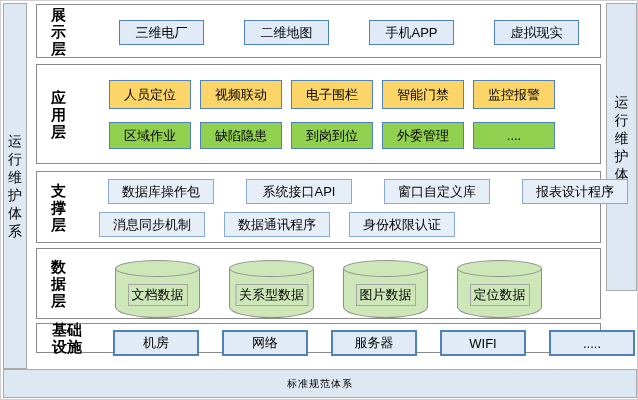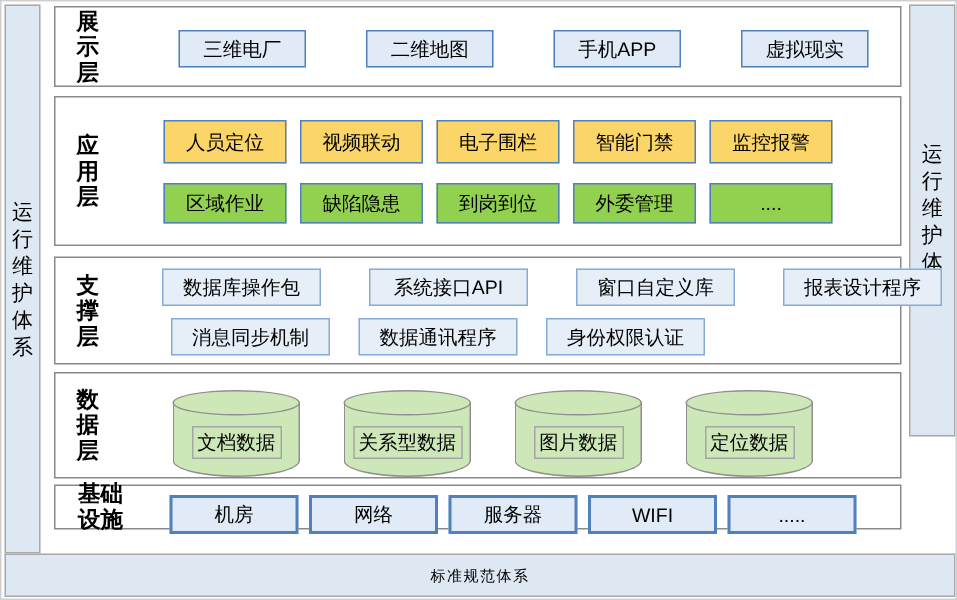--- a/index.html
+++ b/index.html
@@ -35,23 +35,23 @@
   .layer-label span{display:block;width:17px;font-size:15px;line-height:17px;font-weight:bold;
                     word-break:break-all;text-align:center;color:#000;}
   .p-infrastructure .layer-label span{width:34px;}
 
   
   .row{position:absolute;display:flex;}
   .r-pres{left:82px;top:15px;gap:40px;}
   .r-app1{left:72px;top:15px;gap:9px;}
   .r-app2{left:72px;top:57px;gap:9px;}
   .r-sup1{left:71px;top:7px;gap:32px;}
-  .r-sup2{left:77px;top:40px;gap:19px;align-items:center;}
+  .r-sup2{left:62px;top:40px;gap:19px;align-items:center;}
   .r-cyl{left:78px;top:11px;gap:29px;}
-  .r-infra{left:76px;top:6px;gap:7px;}
+  .r-infra{left:76px;top:6px;gap:23px;}
 
   .node{display:flex;align-items:center;justify-content:center;font-size:13px;color:#000;flex:none;}
   .n-pres{width:85px;height:25px;background:var(--bluefill);border:1px solid var(--blueborder);}
   .r-app1 .node,.r-app2 .node{width:82px;border:1px solid var(--blueborder);}
   .r-app1 .node{height:29px;}
   .r-app2 .node{height:27px;}
   .n-yellow{background:var(--yellow);}
   .n-green{background:var(--green);}
   .n-sup{width:106px;height:25px;background:var(--supfill);border:1px solid var(--supborder);}
   .n-infra{width:86px;height:26px;background:var(--bluefill);border:2px solid var(--blueborder);}

